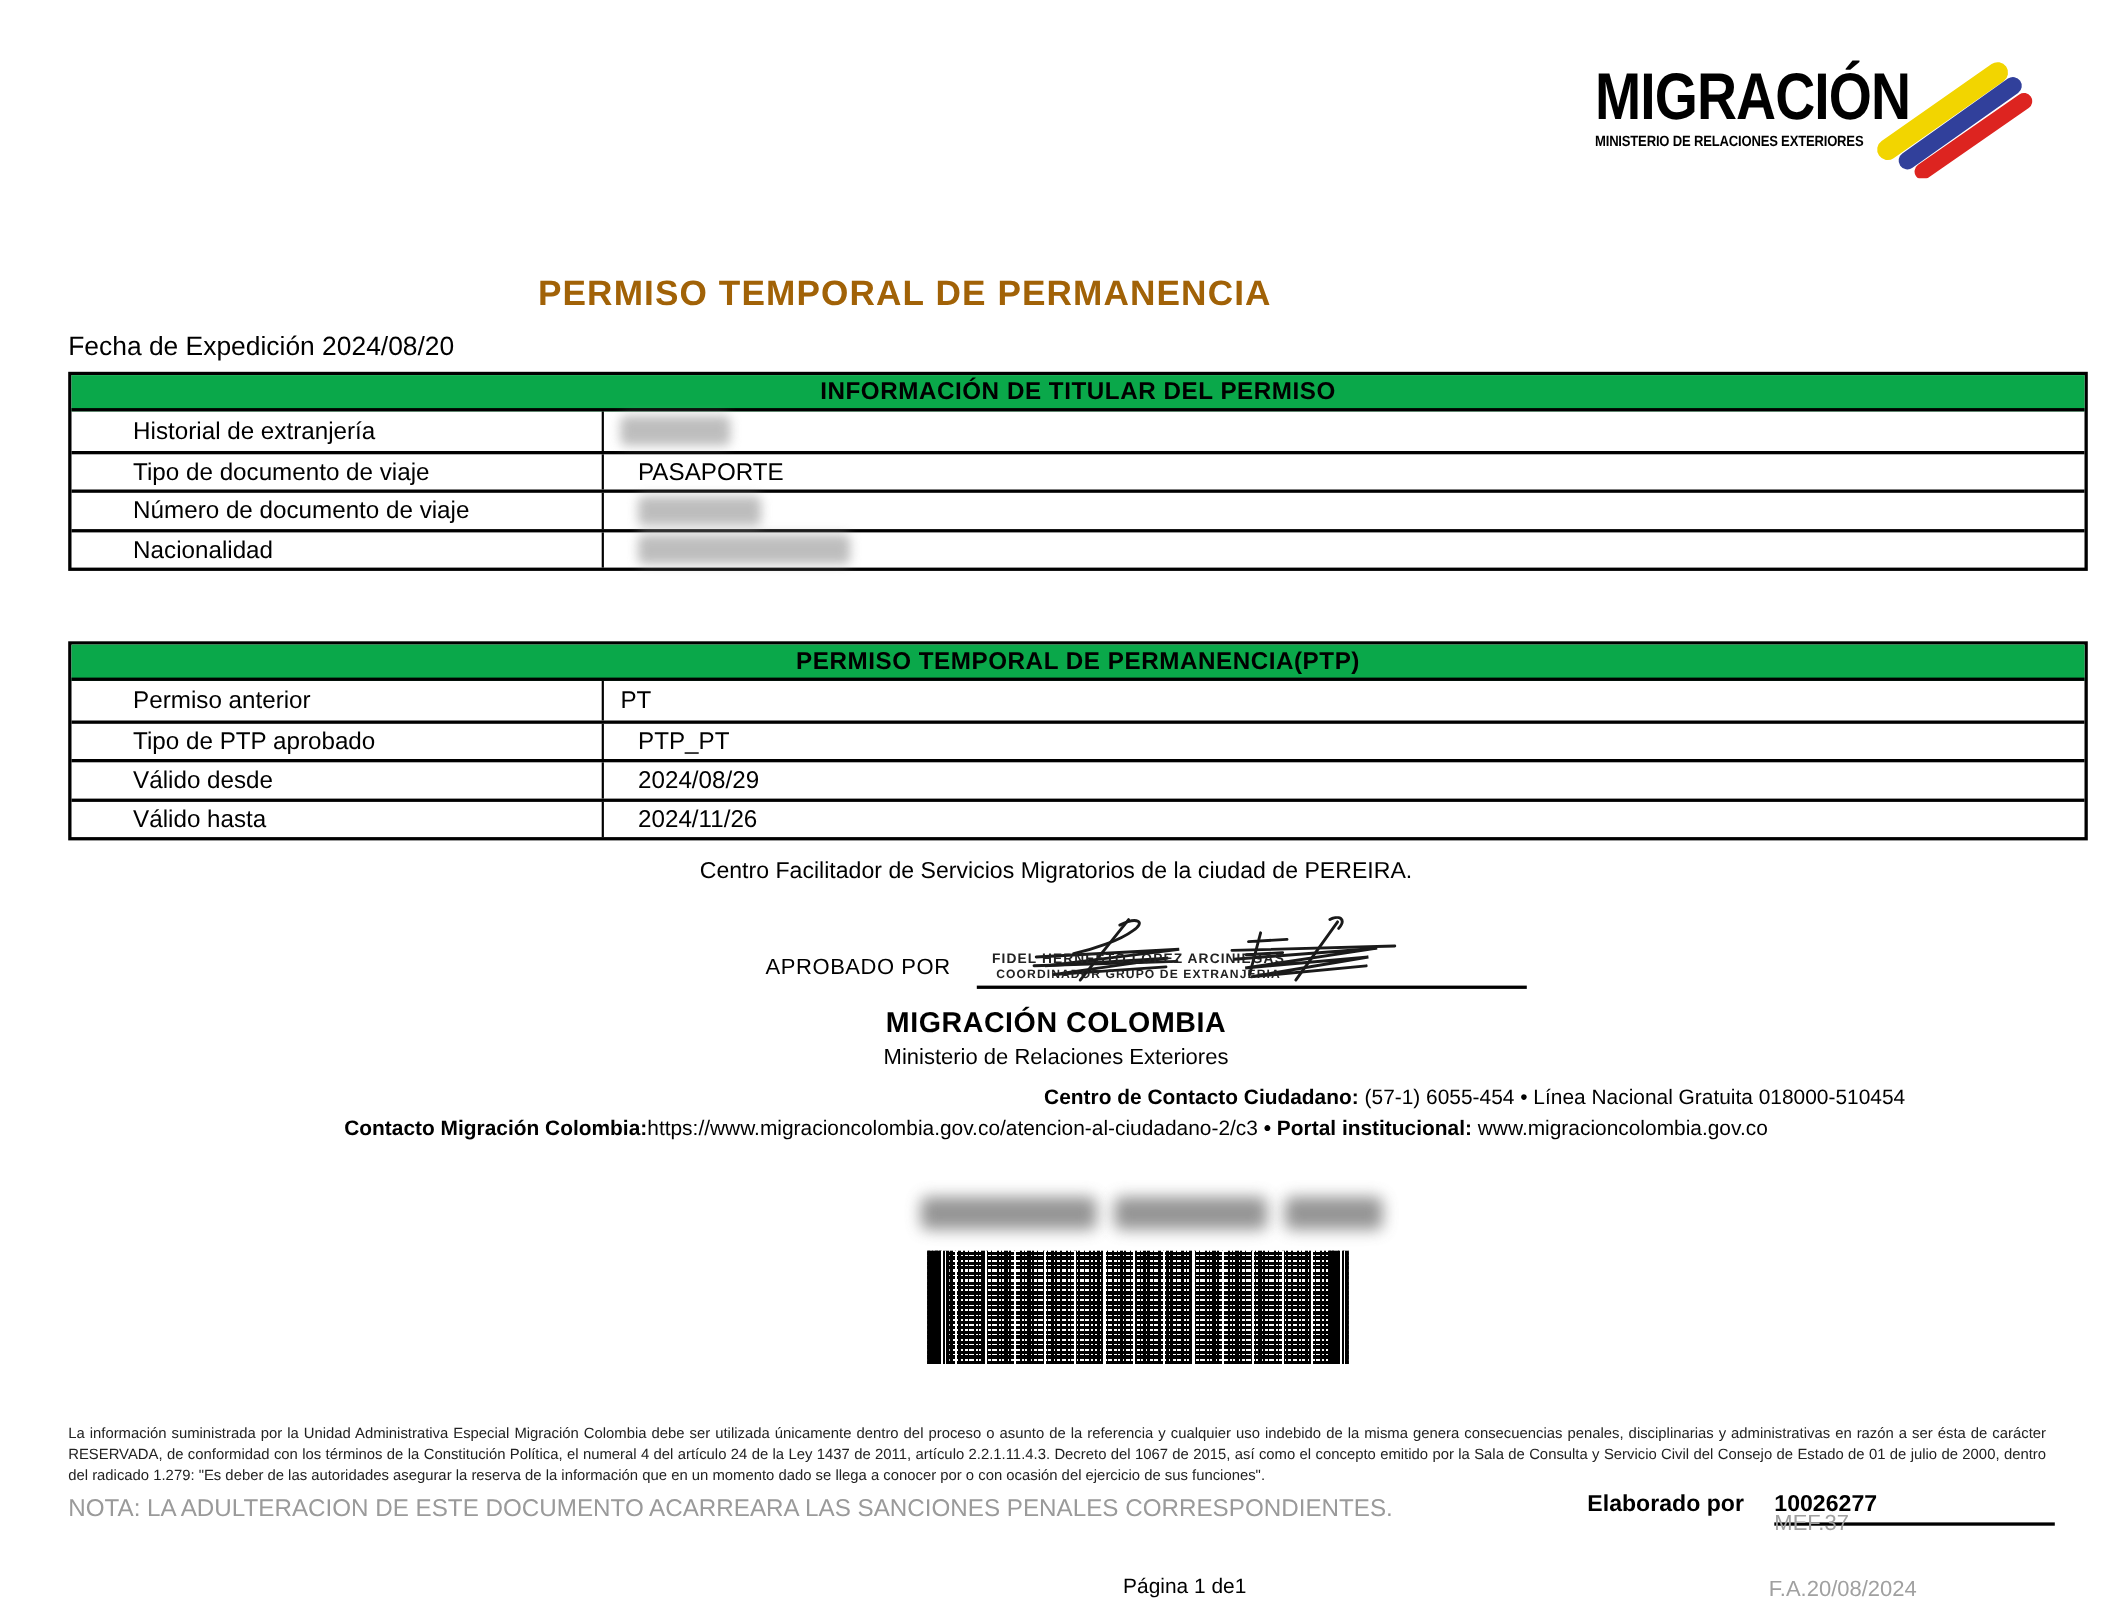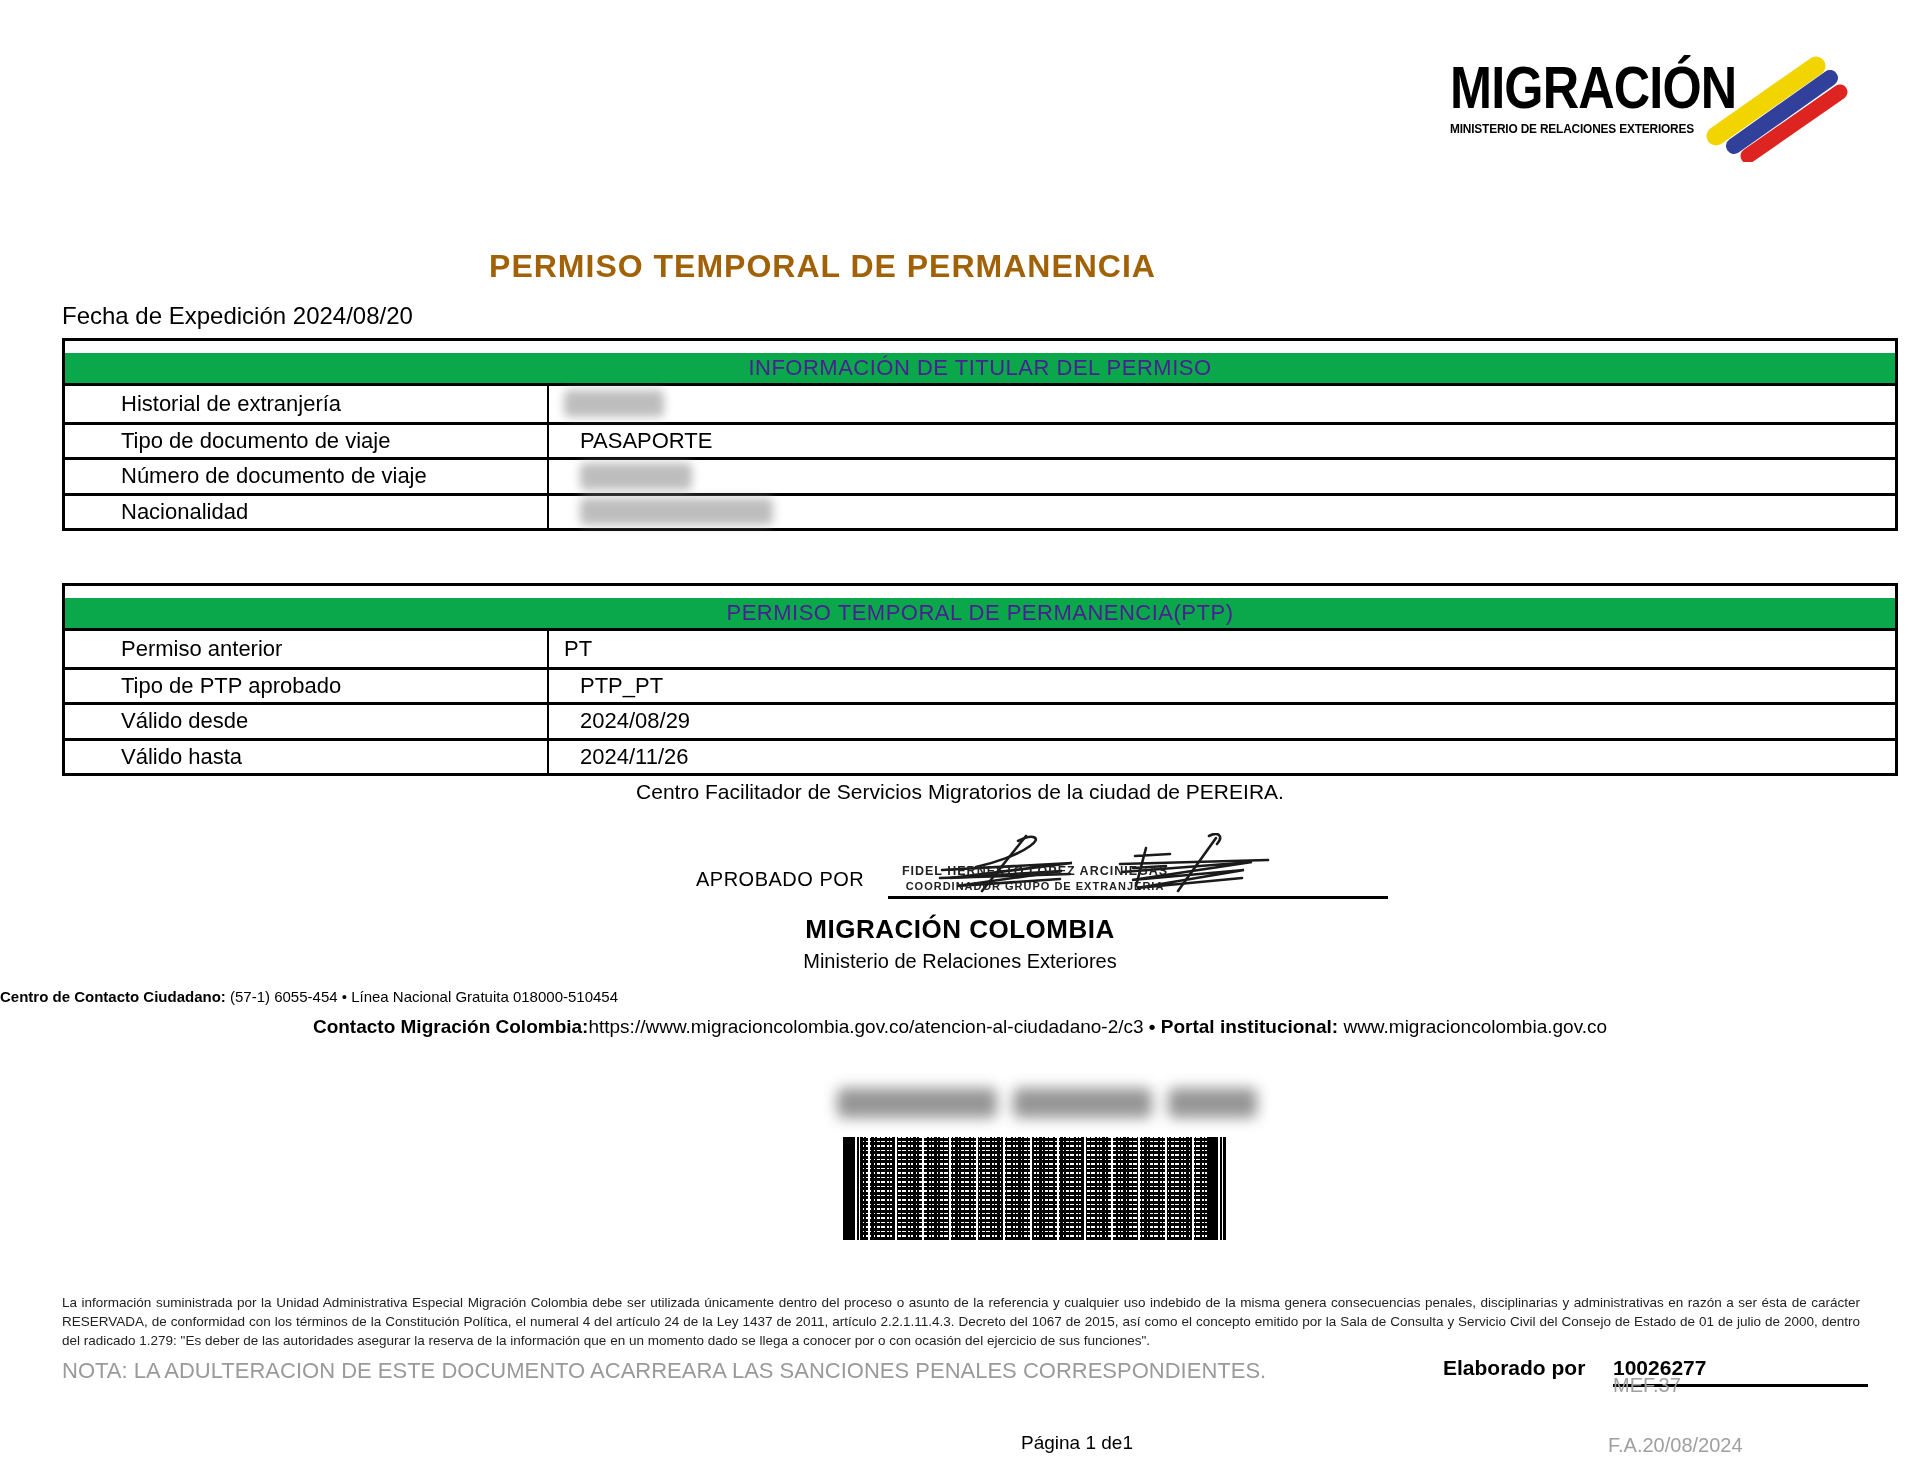--- a/index.html
+++ b/index.html
@@ -17,23 +17,23 @@
 
   
   .doc-title { position:absolute; left:0; top:248px; width:1645px; text-align:center;
                font-size:32px; font-weight:bold; color:#a16207; letter-spacing:1px; }
   .fecha { position:absolute; left:62px; top:302px; font-size:24px; }
 
   
   .ptable { position:absolute; left:62px; width:1836px; border:3px solid #000; background:#fff; }
   .t1 { top:338px; }
   .t2 { top:583px; }
-  .ptable-header { height:33px; background:#0aa84a; color:#4c1d95; font-weight:normal; font-size:22px;
+  .ptable-header { height:33px; background:#0aa84a; color:#000000; font-weight:bold; font-size:22px;
                    display:flex; align-items:center; justify-content:center; letter-spacing:0.5px;
-                   border-bottom:3px solid #000;margin-top:12px; }
+                   border-bottom:3px solid #000; }
   .prow { display:flex; height:35.5px; }
   .prow + .prow { border-top:3px solid #000;gap:16px; }
   .pcell-label { width:484px; border-right:2px solid #000; display:flex; align-items:center;
                  padding-left:56px; font-size:22px; }
   .pcell-value { flex:1; display:flex; align-items:center; padding-left:15px; font-size:22px; }
 
   .redact { height:27px; border-radius:5px; background:#a8a8a8; opacity:0.75; filter:blur(5px); }
   .rw-100 { width:100px; } .rw-112 { width:112px; } .rw-322 { width:322px; height:31px; } .rw-193 { width:193px; }
 
   
@@ -46,21 +46,21 @@
   .sig-name-block { position:absolute; left:890px; top:864px; width:290px; text-align:center; }
   .sig-name  { font-size:12.5px; font-weight:bold; color:#222; letter-spacing:1px; white-space:nowrap; }
   .sig-title { font-size:11px; font-weight:bold; color:#222; letter-spacing:1px; white-space:nowrap; margin-top:2px; }
 
   
   .org-name { position:absolute; left:0; top:914px; width:1920px; text-align:center;
               font-size:26px; font-weight:bold; letter-spacing:0.5px; }
   .org-ministry { position:absolute; left:0; top:950px; width:1920px; text-align:center; font-size:20px; }
 
   
-  .contact1 { position:absolute; left:0; top:988px; width:1732px; text-align:left; font-size:15px; }
+  .contact1 { position:absolute; left:0; top:988px; width:1732px; text-align:right; font-size:19px; }
   .contact2 { position:absolute; left:0; top:1016px; width:1920px; text-align:center; font-size:19px; }
   .contact1 b, .contact2 b { font-weight:bold; }
 
   
   .bc-caption { position:absolute; left:837px; top:1088px; width:420px; display:flex; gap:16px; }
   .bc-blob { height:30px; background:#7b7b7b; opacity:0.8; filter:blur(7px); border-radius:6px; }
   .bw-1 { width:160px; } .bw-2 { width:139px; } .bw-3 { width:89px; }
 
   .barcode { position:absolute; left:843px; top:1137px; width:383px; height:103px; background-color:#fff;
     background-image:

